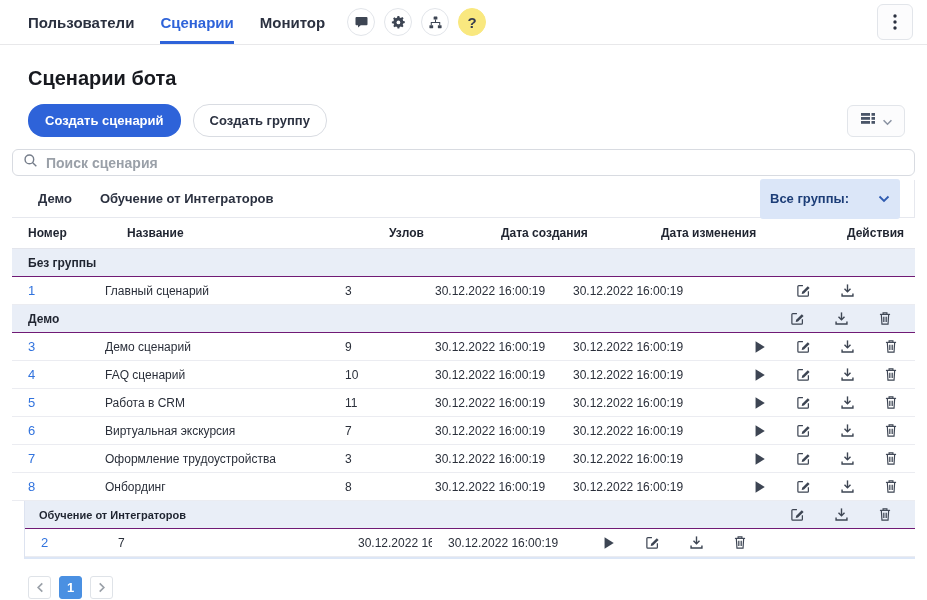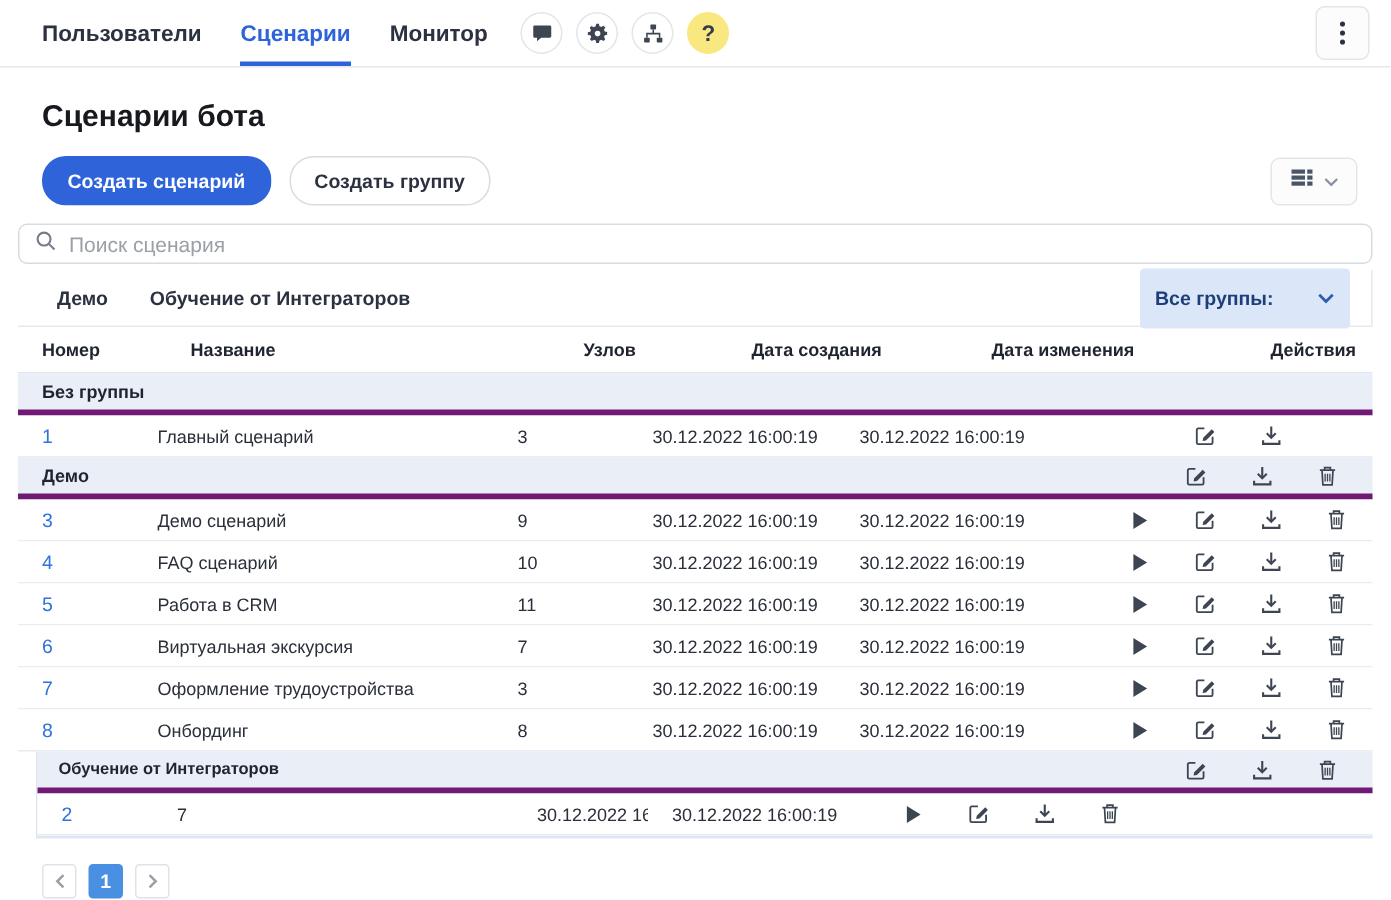--- a/index.html
+++ b/index.html
@@ -22,42 +22,42 @@
   .content { padding: 0 12px; }
   .page-title { font-size:20px; font-weight:bold; margin:22px 0 0 16px; color:#17191f; }
   .btn-row { display:flex; align-items:center; margin:14px 0 0 16px; padding-right:10px; }
   .btn { font-size:13px; font-weight:bold; border-radius:16px; padding:8px 16px; cursor:pointer; border:1px solid transparent; }
   .btn-primary { background:#2e63d9; color:#fff; }
   .btn-secondary { background:#fff; color:#2b3140; border-color:#d9dce2; margin-left:12px; }
   .view-btn { margin-left:auto; width:58px; height:32px; border:1px solid #e2e5ea; border-radius:6px; background:#fcfcfd; display:flex; align-items:center; justify-content:center; gap:6px; cursor:pointer; }
 
   
   .search-wrap { margin-top:12px; border:1px solid #d8dbe1; border-radius:6px; height:27px; display:flex; align-items:center; padding:0 10px; }
-  .search-wrap input { border:none; outline:none; flex:1; font-size:14px; color:#3b82f6; margin-left:8px; font-family:"Liberation Sans",sans-serif; }
+  .search-wrap input { border:none; outline:none; flex:1; font-size:14px; color:#3b82f6; margin-left:8px; font-family:"Liberation Sans",sans-serif;font-weight:bold; }
   .search-wrap input::placeholder { color:#9aa0a8; }
 
   
   .filter-row { display:flex; align-items:center; height:38px; border-bottom:1px solid #e6e8ee; margin-top:4px; }
   .type-tabs { display:flex; align-items:center; gap:8px; padding:0 14px 0 4px; height:100%; border-right:1px solid #e6e8ee; }
   .pill { font-size:13px; font-weight:bold; padding:6px 12px; border-radius:4px; color:#2b3140; cursor:pointer; }
   .pill.active { background:#4d8fe8; color:#fff; }
   .group-links { display:flex; align-items:center; gap:28px; padding-left:26px; }
   .group-link { font-size:13px; font-weight:bold; color:#2b3140; cursor:pointer; }
   .group-select { margin-left:auto; margin-right:14px; width:140px; height:40px; background:#dbe6f8; border-radius:3px; display:flex; align-items:center; justify-content:space-between; padding:0 10px; cursor:pointer; }
   .group-select span { font-size:13px; font-weight:bold; color:#1d3e78; }
   .filter-end { width:1px; height:100%; background:#e6e8ee; }
 
   
   .thead, .trow { display:grid; grid-template-columns:77px 240px 90px 138px 164px 1fr; align-items:center; }
   .thead { height:31px; border-bottom:1px solid #e3e5ec;gap:22px; }
   .thead .hcell { font-size:12px; font-weight:bold; color:#1f2430; padding-left:16px; }
   .trow { height:28px; border-bottom:1px solid #ebecf1; background:#fff; }
   .cell { font-size:12px; color:#2a2f3a; padding-left:16px; white-space:nowrap; overflow:hidden; }
   .cell.num a { color:#3173de; font-size:13px; cursor:pointer; }
-  .grow { height:28px; background:#e9eef7; display:flex; align-items:center; border-bottom:4px solid #701a75; }
+  .grow { height:28px; background:#e9eef7; display:flex; align-items:center; border-bottom:1px solid #701a75; }
   .glabel { font-size:12px; font-weight:bold; color:#1f2430; padding-left:16px; }
   .grow.small .glabel { font-size:11px; padding-left:14px; }
   .actions { display:flex; justify-content:flex-end; padding-right:8px; margin-left:auto; }
   .act { width:44px; height:24px; display:flex; align-items:center; justify-content:center; cursor:pointer; }
   .act.empty { cursor:default; }
   .nested { margin-left:12px; border-left:1px solid #dde3f0; border-bottom:2px solid #dce6f6; }
 
   
   .pagination { display:flex; gap:8px; margin:17px 0 0 16px; }
   .page-btn { width:23px; height:23px; border:1px solid #dfe3e8; border-radius:3px; background:#fff; display:flex; align-items:center; justify-content:center; cursor:pointer; }

